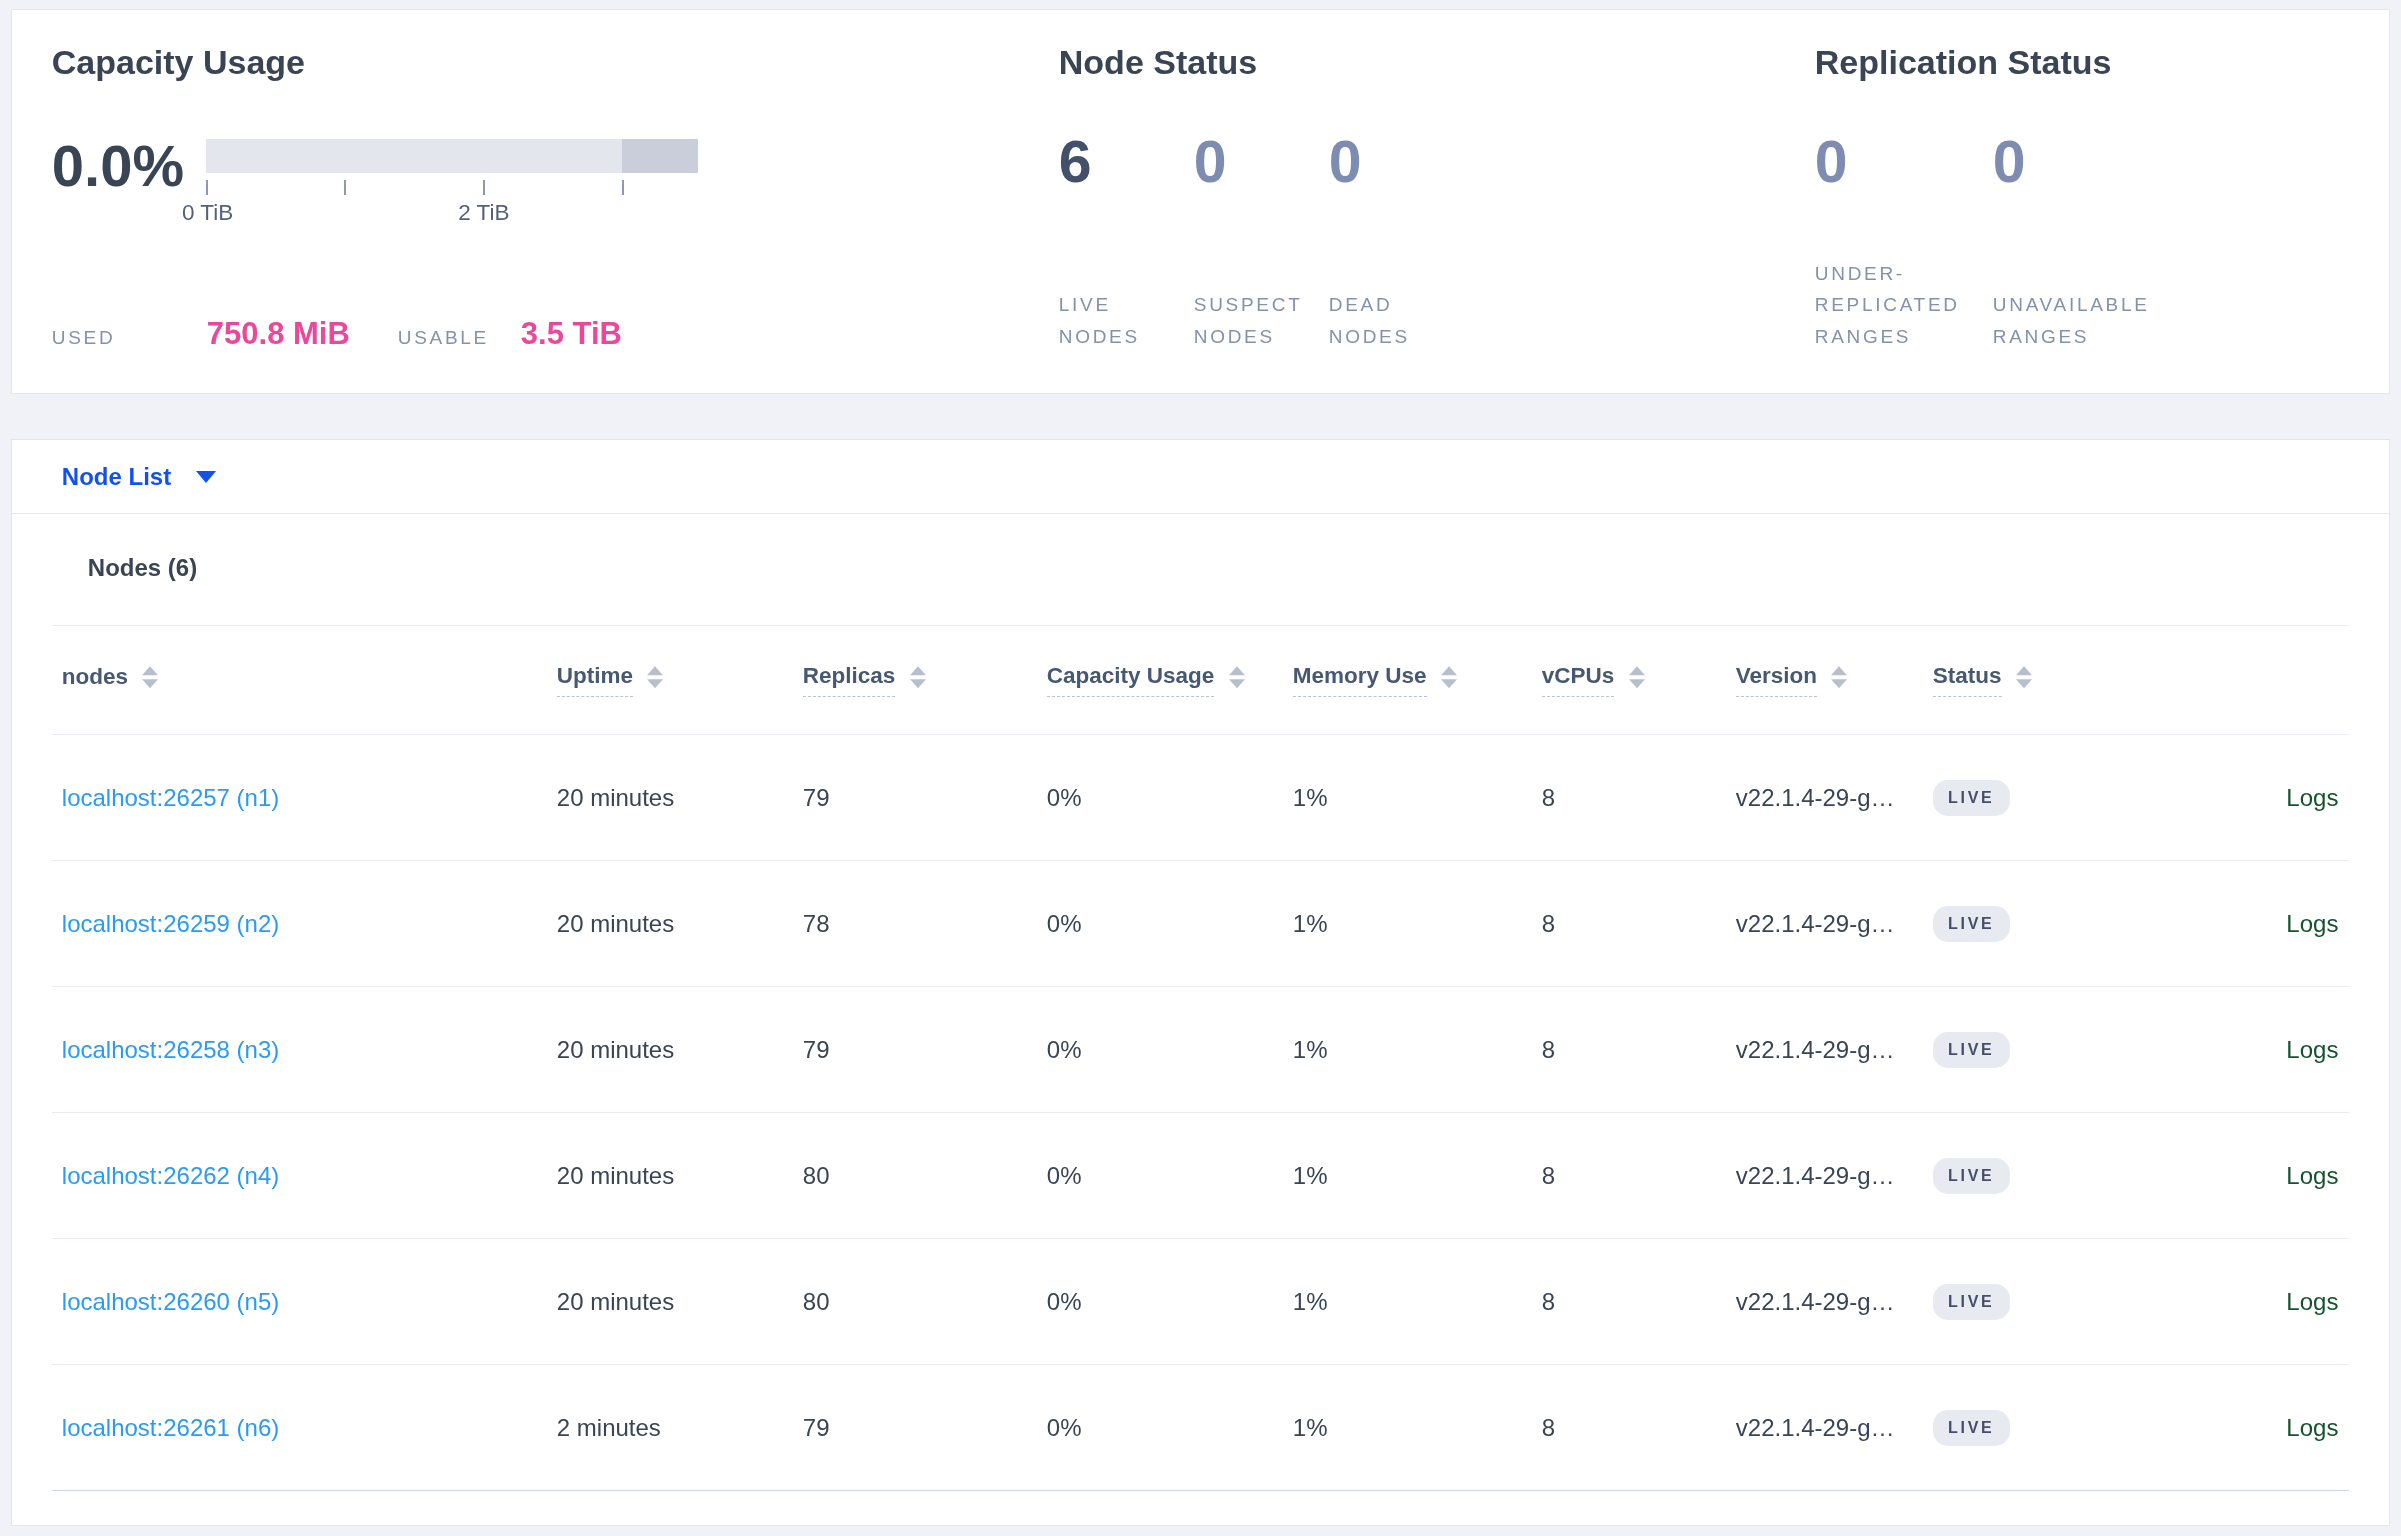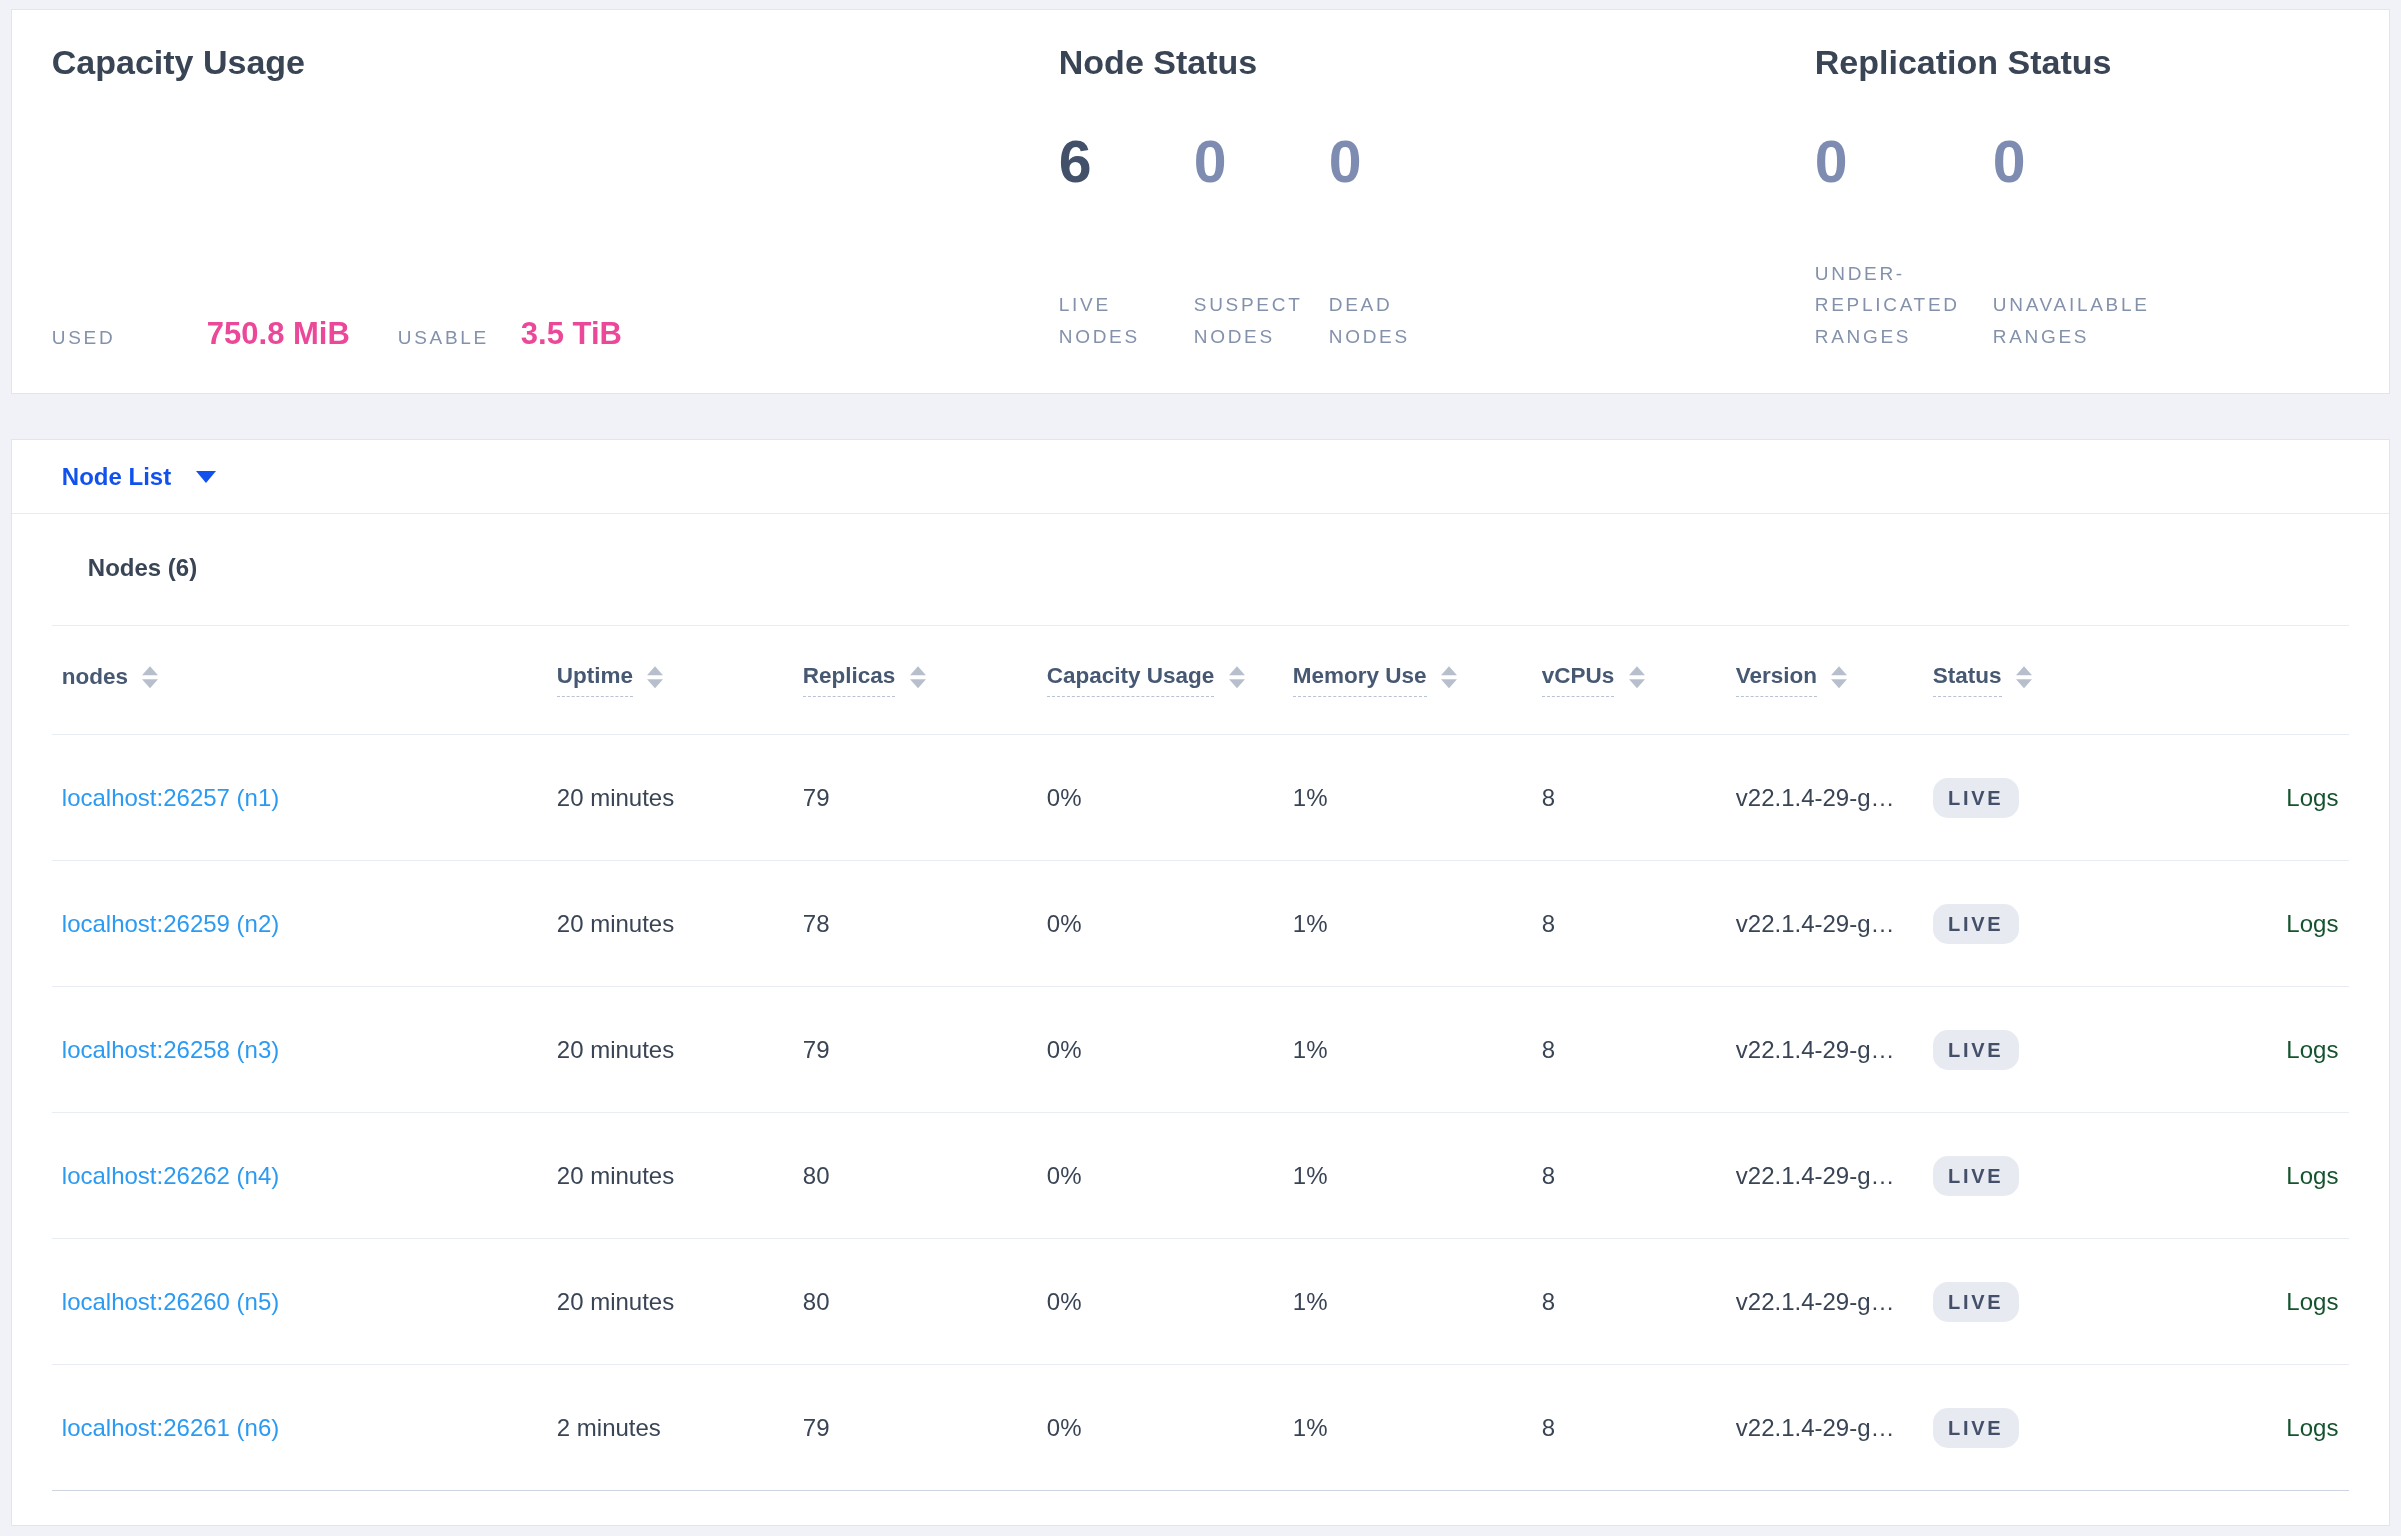--- a/index.html
+++ b/index.html
@@ -96,31 +96,49 @@
   .sort { display:inline-flex; flex-direction:column; gap:4.5px; transform:translateY(-2.7px); }
   .sort .up { width:0; height:0; border-left:8px solid transparent; border-right:8px solid transparent; border-bottom:9px solid #b8bfcc; }
   .sort .dn { width:0; height:0; border-left:8px solid transparent; border-right:8px solid transparent; border-top:9px solid #b8bfcc; }
 
   .td { font-size:24px; color:#394455; white-space:nowrap; }
   .td.link { color:#2b9af2; cursor:pointer; }
   .td.logs { text-align:right; }
   .td.logs span { color:#14532d; cursor:pointer; }
   .badge {
     display:inline-block; background:#e7eaf1; color:#44506a;
-    font-size:20px; font-weight:700; letter-spacing:2.7px;
+    font-size:16px; font-weight:700; letter-spacing:2.7px;
     padding:10px 15.3px; border-radius:15px; line-height:1;
   }
 </style>
 </head>
 <body>
 
 <div class="summary-card">
 
   <section class="block block-capacity">
     <h2>Capacity Usage</h2>
+    <div class="cap-row">
+      <div class="cap-percent">0.0%</div>
+      <div class="cap-bar-wrap">
+        <div class="cap-bar">
+          <div class="cap-bar-dark"></div>
+        </div>
+        <div class="cap-ticks">
+            <i></i>
+            <i></i>
+            <i></i>
+            <i></i>
+          </div>
+        <div class="cap-tick-labels">
+          <span class="tick-0">0 TiB</span>
+          <span class="tick-2">2 TiB</span>
+        </div>
+      </div>
+    </div>
     <div class="cap-foot">
       <span class="mini-label lbl1">USED</span>
       <span class="val val1">750.8 MiB</span>
       <span class="mini-label lbl2">USABLE</span>
       <span class="val">3.5 TiB</span>
     </div>
   </section>
 
   <section class="block block-nodes">
     <h2>Node Status</h2>

